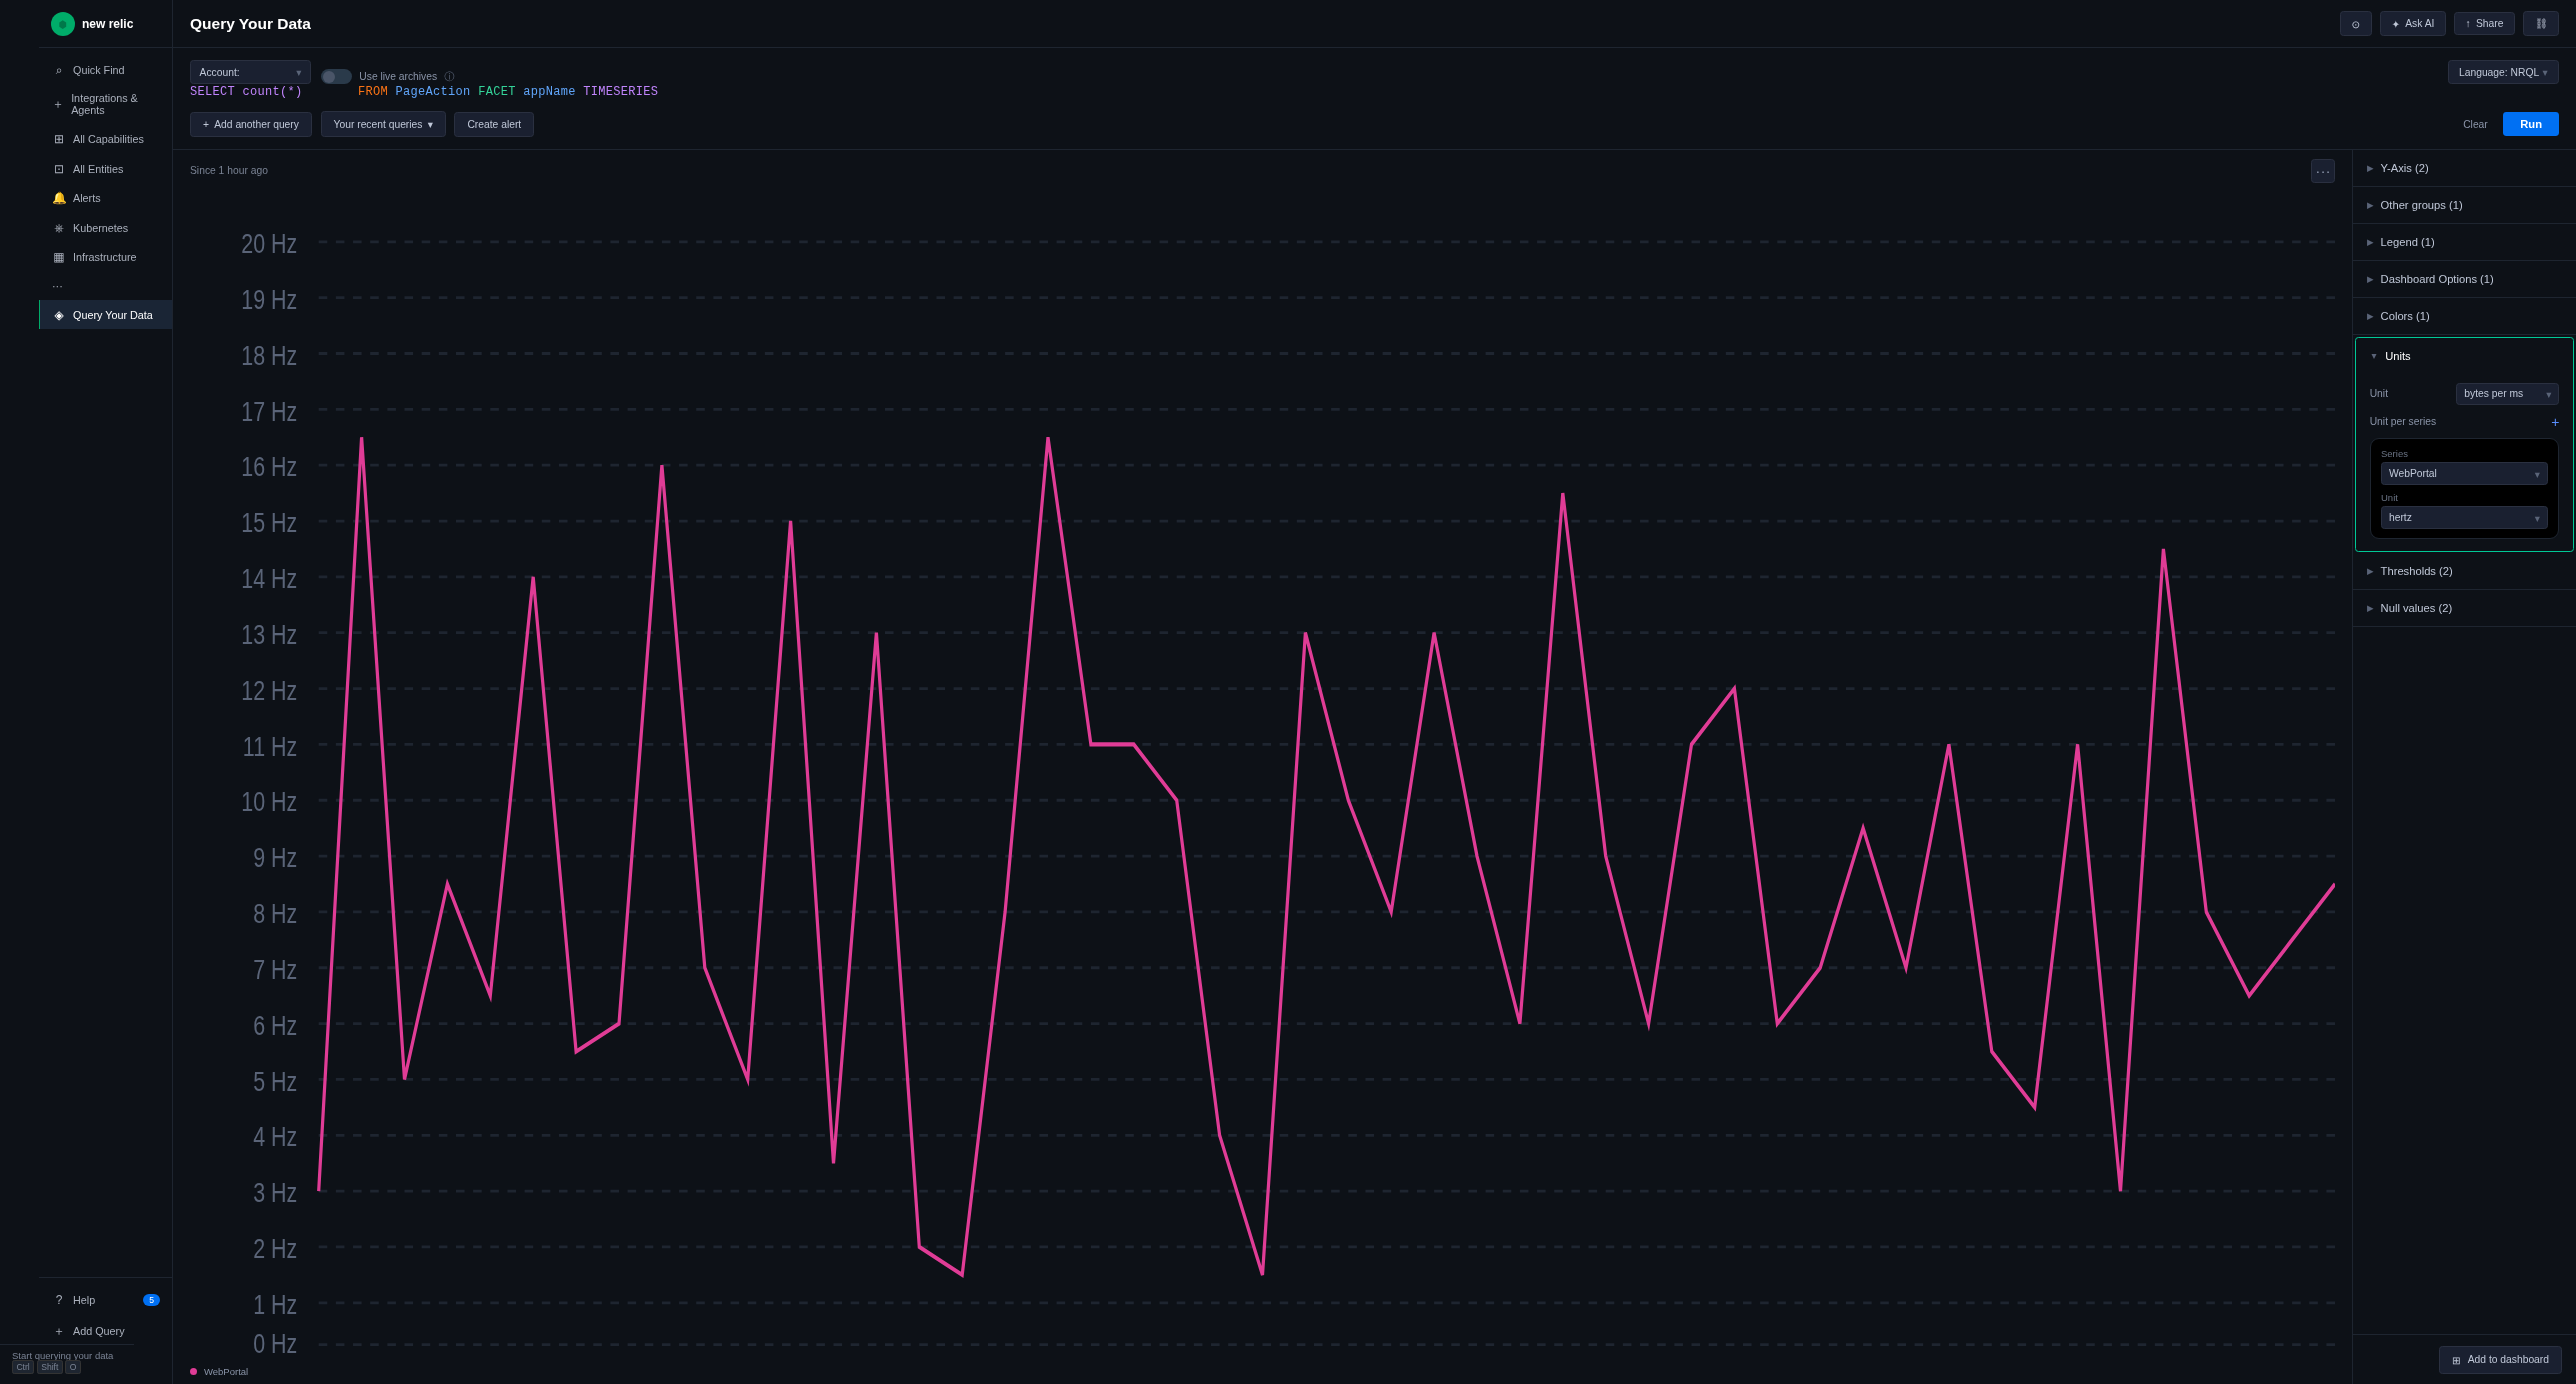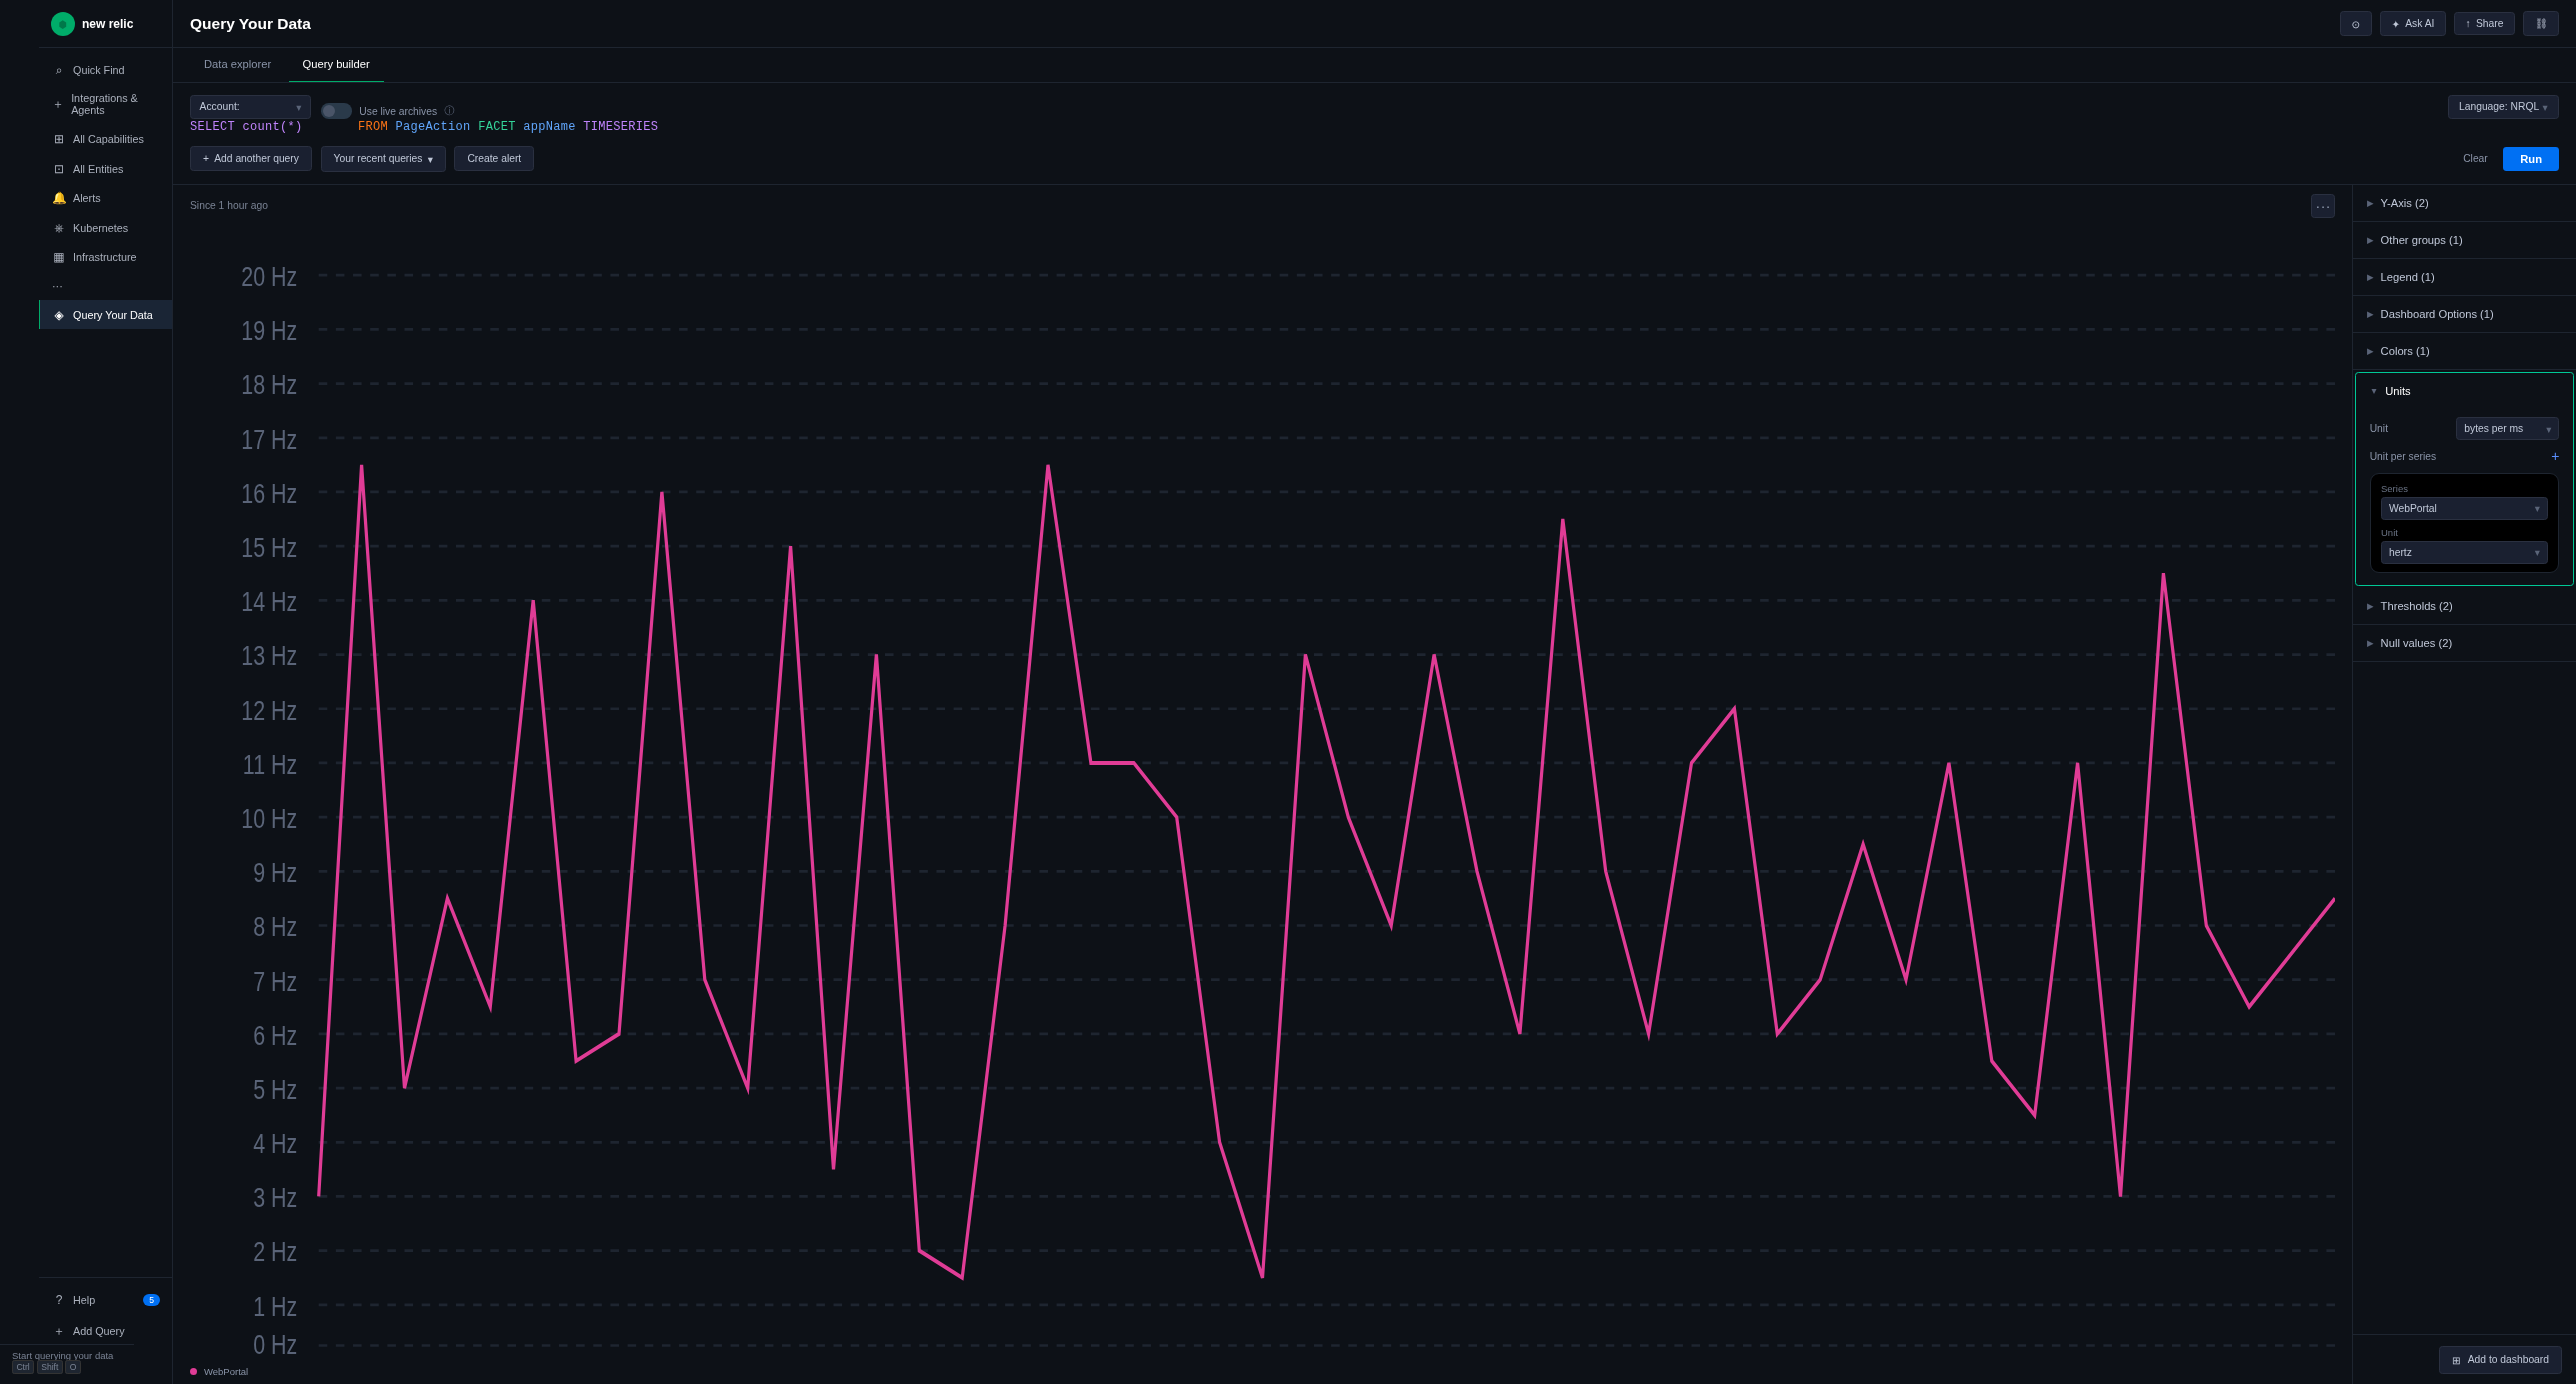--- a/index.html
+++ b/index.html
@@ -389,28 +389,20 @@
       <button class="topbar-btn">
         <span>↑</span>
         <span>Share</span>
       </button>
       <button class="topbar-btn">
         <span>⛓</span>
       </button>
     </div>
   </div>
 
-  <div id="tabs">
-    <div class="tab">
-      <span>Data explorer</span>
-    </div>
-    <div class="tab active">
-      <span>Query builder</span>
-    </div>
-  </div>
 
   <div id="query-area">
     <div class="query-controls">
       <div class="account-select">
         <span>Account:</span>
         <span style="margin-left:auto;color:#5a6478">▾</span>
       </div>
       <div class="toggle-wrap">
         <div class="toggle">
           <div class="toggle-knob"></div>

